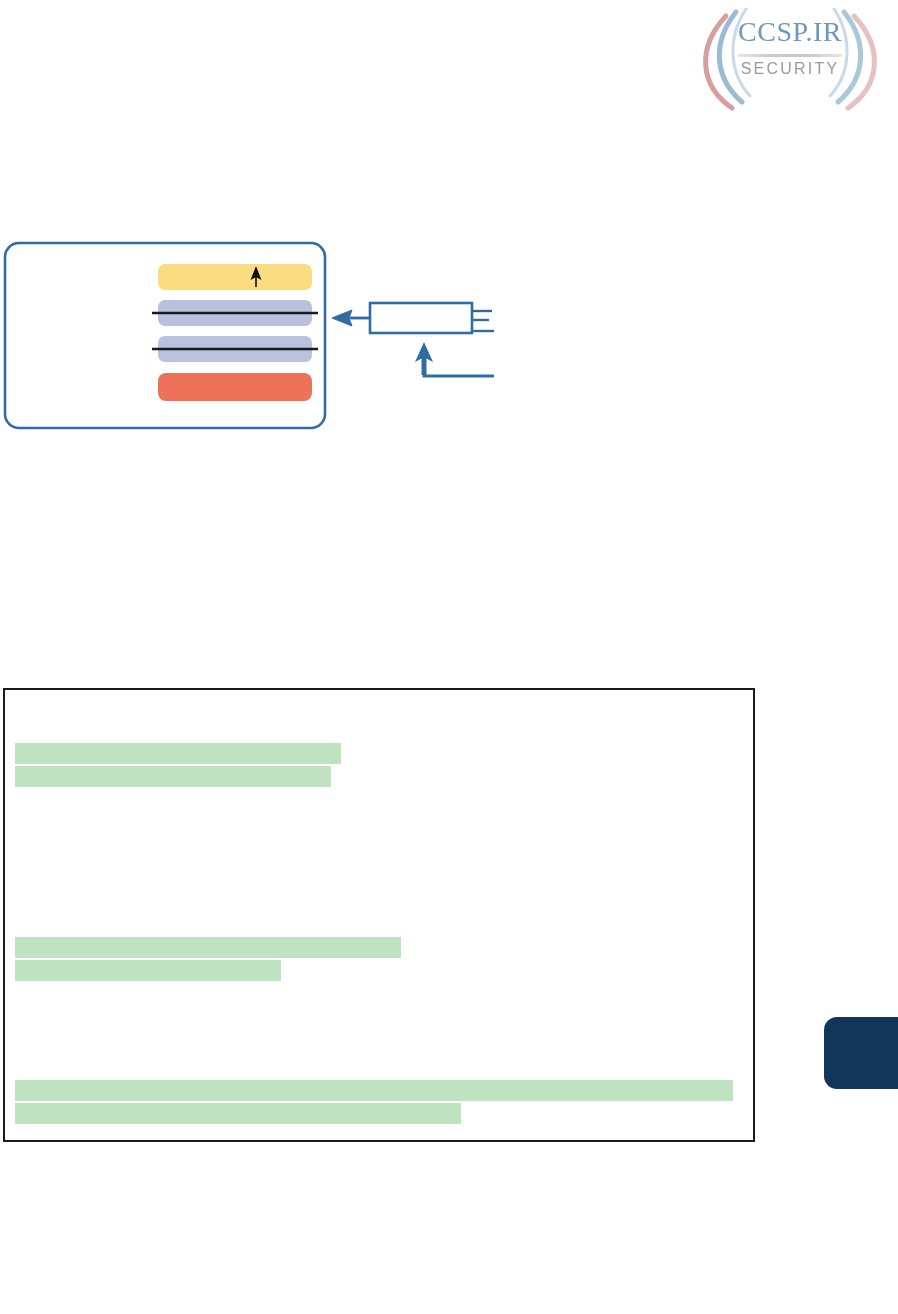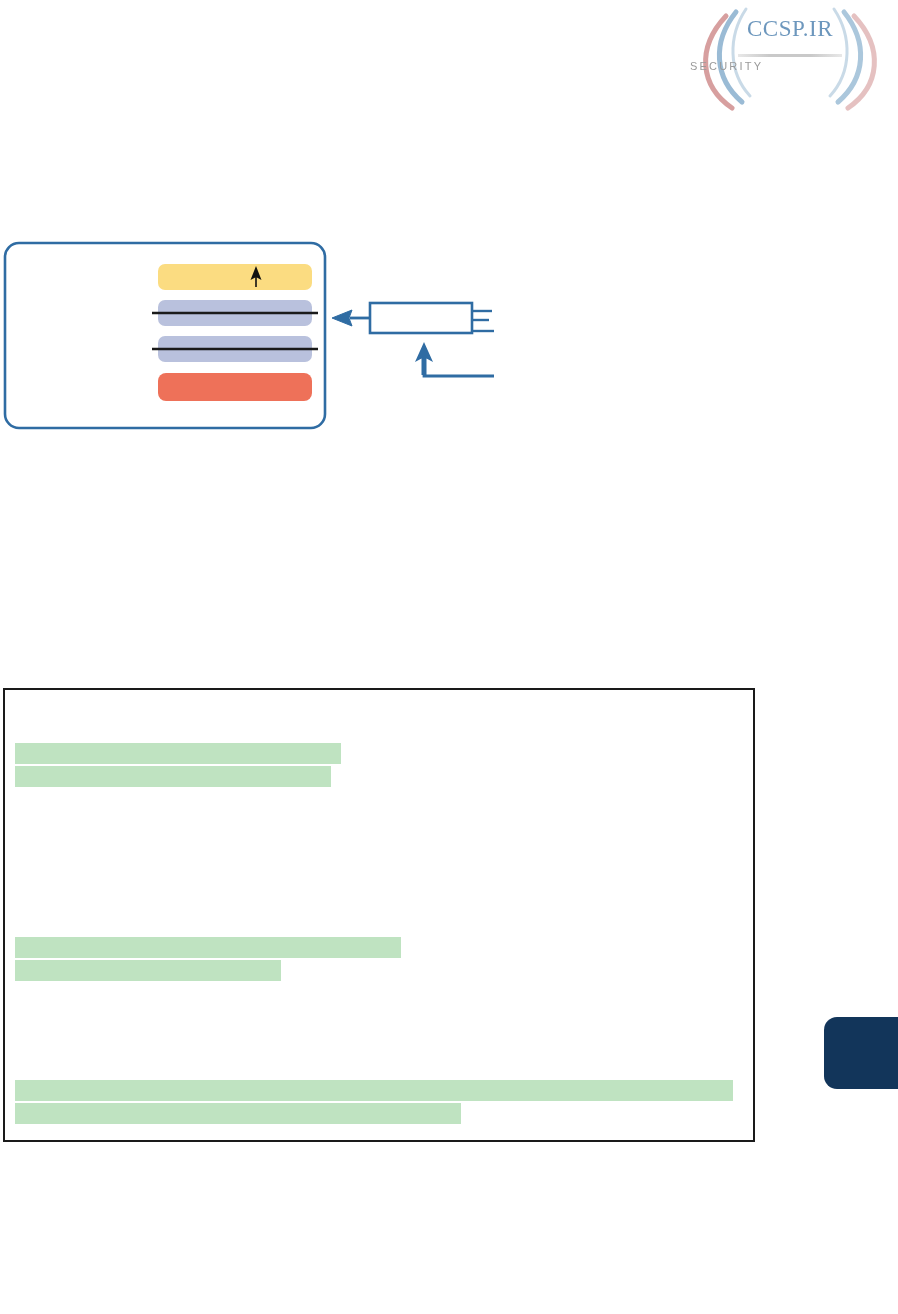--- a/index.html
+++ b/index.html
@@ -28,37 +28,38 @@
     width: 200px;
     height: 110px;
   }
   #logo svg { display: block; width: 200px; height: 110px; }
   #logo .logo-wordmark {
     position: absolute;
     left: 0; top: 14px;
     width: 200px;
     text-align: center;
     font-family: "Liberation Serif", serif;
-    font-size: 23px;
+    font-size: 28px;
     letter-spacing: 0.5px;
     color: #6d97bd;
     white-space: nowrap;
   }
   #logo .logo-rule {
     position: absolute;
     left: 48px; top: 52px;
     width: 104px; height: 3px;
     background: linear-gradient(to right,#e8e8e8,#c9c9c9 30%,#c9c9c9 70%,#e8e8e8);
   }
   #logo .logo-sub {
     position: absolute;
     left: 0; top: 58px;
     width: 200px;
+    text-align: center;
     font-family: "Liberation Sans", sans-serif;
-    font-size: 11px;
+    font-size: 16px;
     letter-spacing: 2.2px;
     color: #9a9a9a;
     white-space: nowrap;
   }
 
   
   #diagram {
     position: absolute;
     left: 0px;
     top: 230px;

